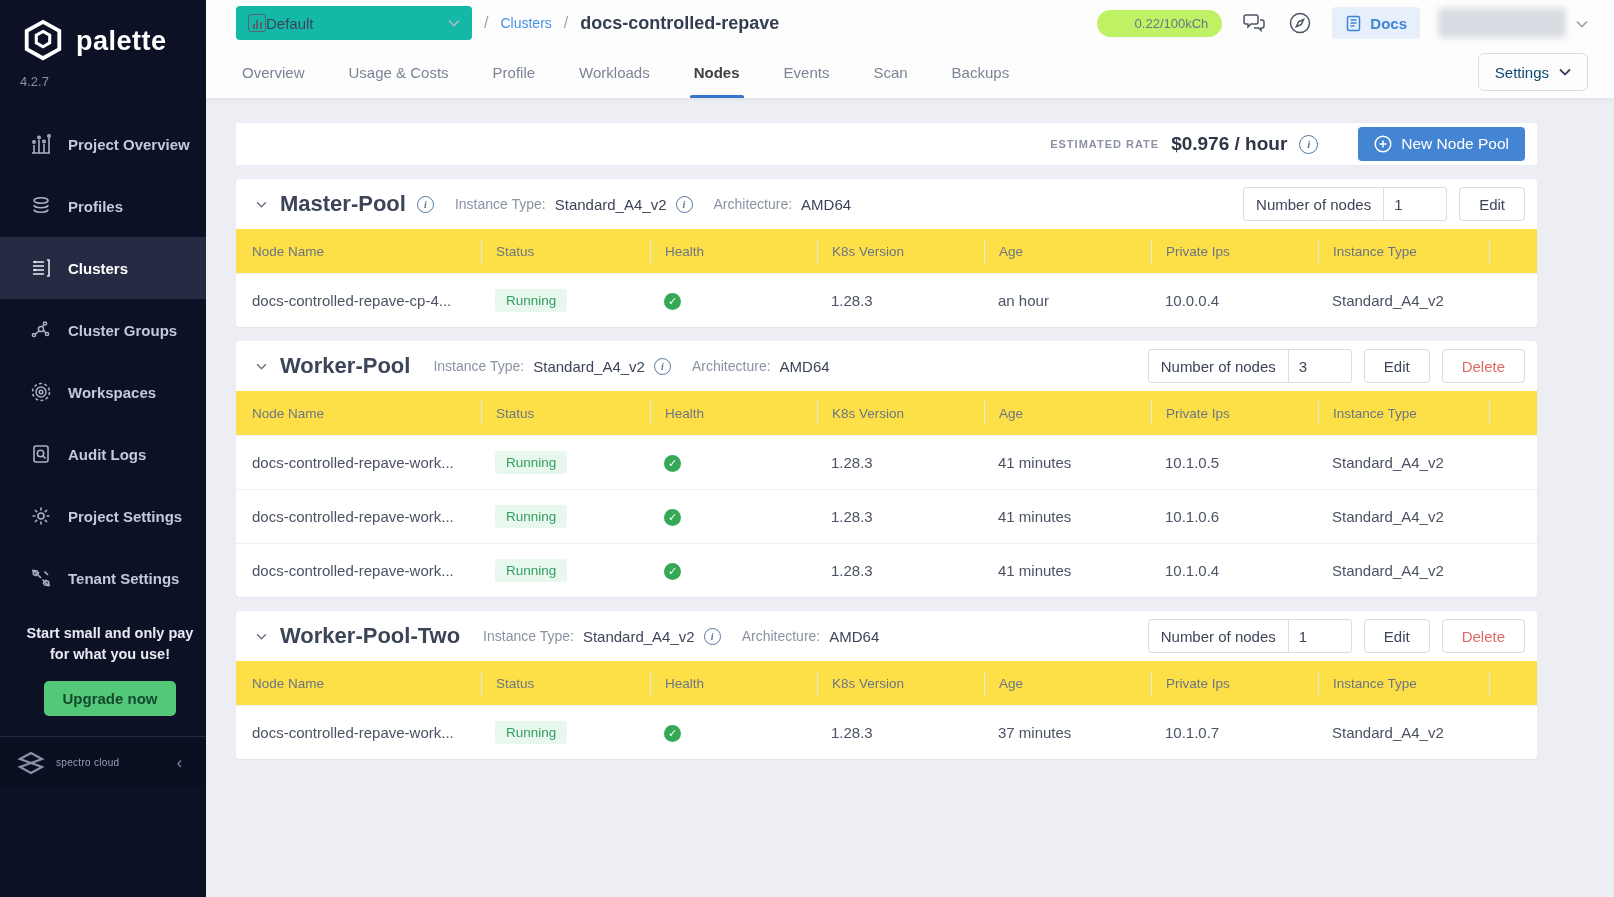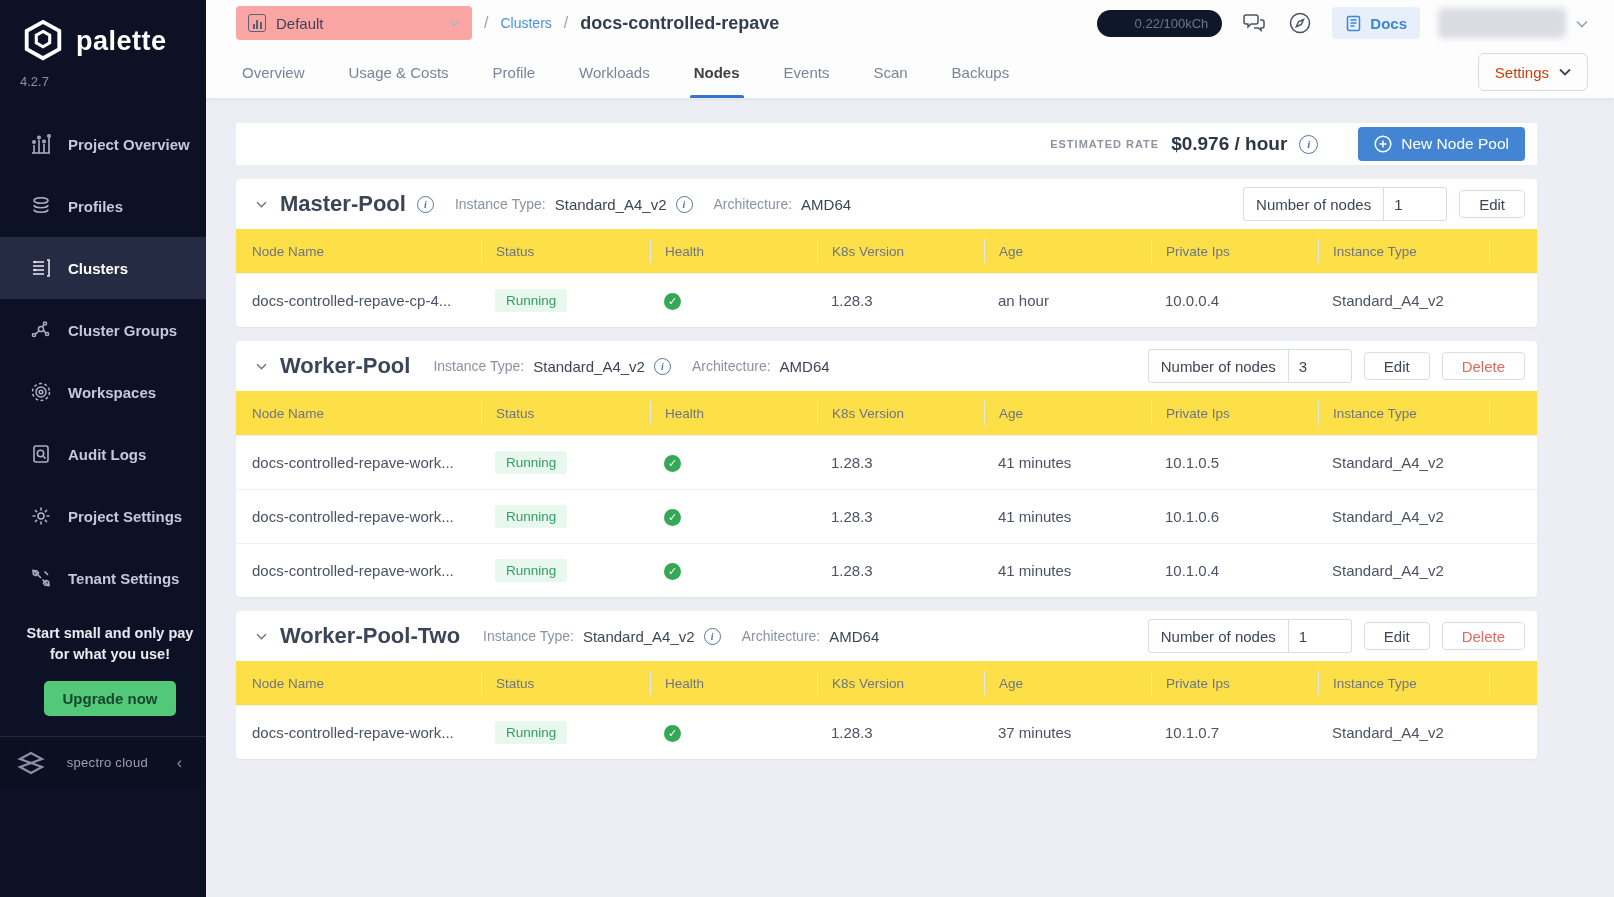--- a/index.html
+++ b/index.html
@@ -19,50 +19,50 @@
   .nav-item { display:flex; align-items:center; gap:16px; height:62px; padding-left:30px; font-size:15px; font-weight:600; color:#c3c8da; cursor:pointer; }
   .nav-item svg { width:22px; height:22px; stroke:#aab0c5; flex-shrink:0; }
   .nav-item.active { background:#262b44; color:#ffffff; }
   .nav-item.active svg { stroke:#e8eaf2; }
   .nav-spacer { flex:1; }
   .promo { text-align:center; padding:14px 4px 20px 18px; }
   .promo-text { color:#e9ebf2; font-size:14.5px; font-weight:600; line-height:1.45; }
   .upgrade-btn { margin-top:16px; background:#53c878; color:#14482c; border:none; border-radius:5px; font-size:15px; font-weight:600; padding:9px 18px; cursor:pointer; font-family:inherit; }
   .side-footer { border-top:1px solid #232840; background:#0b0f22; height:52px; display:flex; align-items:center; padding:0 16px; gap:10px; }
   .spectro-logo { width:30px; height:26px; }
-  .spectro-name { font-size:13px; color:#9aa0b4; letter-spacing:.3px; flex:1;text-align:center; }
+  .spectro-name { font-size:10px; color:#9aa0b4; letter-spacing:.3px; flex:1; }
   .collapse-chevron { color:#8b90a6; font-size:16px; cursor:pointer; padding:4px 8px; }
 
   
   .main { flex:1; display:flex; flex-direction:column; min-width:0; }
 
   
   .topbar { background:#fdfdfe; height:46px; display:flex; align-items:center; padding:0 26px 0 30px; gap:12px; flex-shrink:0; }
-  .project-select { width:236px; height:34px; background:#fca5a5; border-radius:4px; display:flex; align-items:center; gap:10px; padding:0 12px; cursor:pointer; }
+  .project-select { width:236px; height:34px; background:#14b8a6; border-radius:4px; display:flex; align-items:center; gap:0; padding:0 12px; cursor:pointer; }
   .proj-icon { width:18px; height:18px; border:1.4px solid #5a6272; border-radius:3px; display:flex; align-items:flex-end; justify-content:center; gap:1.5px; padding:2.5px; }
   .proj-icon i { width:2px; background:#5a6272; display:block; }
   .project-select .label { font-size:15px; color:#3c4558; flex:1; }
   .crumb-sep { color:#9aa1b0; font-size:16px; }
   .crumb-link { color:#4a90e2; font-size:14px; cursor:pointer; }
   .crumb-current { color:#353e50; font-size:18px; font-weight:600; }
   .topbar-right { margin-left:auto; display:flex; align-items:center; gap:18px; }
-  .usage-pill { background:#0f172a; border-radius:15px; height:27px; min-width:125px; display:flex; align-items:center; justify-content:flex-end; padding:0 14px; font-size:13px; color:#6d7585; }
+  .usage-pill { background:#bef264; border-radius:15px; height:27px; min-width:125px; display:flex; align-items:center; justify-content:flex-end; padding:0 14px; font-size:13px; color:#6d7585; }
   .icon-btn { background:none; border:none; cursor:pointer; display:flex; padding:2px; }
   .icon-btn svg { width:24px; height:24px; stroke:#4b5365; }
   .docs-btn { background:#e6effa; border:none; border-radius:4px; height:32px; display:flex; align-items:center; gap:8px; padding:0 13px; font-size:15px; font-weight:600; color:#3d85d6; cursor:pointer; font-family:inherit; }
   .docs-btn svg { width:17px; height:17px; stroke:#3d85d6; }
   .user-blur { width:128px; height:30px; border-radius:5px; background:#d9dce2; filter:blur(3px); }
   .user-chevron svg { width:12px; height:8px; stroke:#9aa1b0; }
 
   
   .tabsbar { background:#fdfdfe; height:53px; display:flex; align-items:center; padding:0 26px 0 36px; gap:44px; border-bottom:1px solid #e4e7ec; box-shadow:0 1px 3px rgba(40,50,70,.06); flex-shrink:0; position:relative; z-index:2; }
   .tab { font-size:15px; color:#7b8494; cursor:pointer; position:relative; height:100%; display:flex; align-items:center; }
   .tab.active { color:#404040; font-weight:bold; }
   .tab.active::after { content:""; position:absolute; left:-4px; right:-4px; bottom:0; height:3px; border-radius:2px 2px 0 0; background:#3575cf; }
-  .settings-btn { margin-left:auto; background:#fdfdfe; border:1px solid #d8dbe2; border-radius:6px; height:38px; padding:0 16px; display:flex; align-items:center; gap:10px; font-size:15px; color:#c2410c; cursor:pointer; font-family:inherit; }
+  .settings-btn { margin-left:auto; background:#fdfdfe; border:1px solid #d8dbe2; border-radius:6px; height:38px; padding:0 16px; display:flex; align-items:center; gap:10px; font-size:15px; color:#0c4a6e; cursor:pointer; font-family:inherit; }
   .settings-btn svg { width:12px; height:8px; stroke:#3c4558; }
 
   
   .content { flex:1; overflow:hidden; padding:24px 0 0 30px; position:relative; }
   .rate-bar { width:1301px; height:42px; background:#ffffff; display:flex; align-items:center; justify-content:flex-end; gap:12px; padding:0 12px 0 20px; margin-bottom:14px; }
   .rate-label { font-size:11px; letter-spacing:1px; color:#8b93a2; font-weight:600; }
   .rate-value { font-size:19px; font-weight:bold; color:#2f3747; }
   .info-icon { width:19px; height:19px; border:1.5px solid #53779e; color:#53779e; border-radius:50%; font-size:11px; font-style:italic; font-weight:bold; display:inline-flex; align-items:center; justify-content:center; flex-shrink:0; font-family:"Liberation Serif", serif; }
   .new-pool-btn { margin-left:28px; background:#4485d3; border:none; border-radius:4px; color:#ffffff; height:34px; display:flex; align-items:center; gap:9px; padding:0 16px; font-size:15.5px; cursor:pointer; font-family:inherit; }
   .new-pool-btn svg { width:18px; height:18px; stroke:#ffffff; }
@@ -72,21 +72,21 @@
   .pool-head { height:50px; display:flex; align-items:center; padding:0 12px 0 16px; gap:9px; }
   .chev { display:flex; cursor:pointer; padding:4px; }
   .chev svg { width:11px; height:7px; stroke:#6d7585; }
   .pool-title { font-size:22px; font-weight:bold; color:#3c4558; margin-right:2px; }
   .meta-label { font-size:14px; color:#8a92a3; margin-left:12px; }
   .meta-value { font-size:15px; color:#3c4558; }
   .pool-head-right { margin-left:auto; display:flex; align-items:center; gap:12px; }
   .nodes-box { display:flex; align-items:stretch; border:1px solid #d9dce3; border-radius:3px; height:34px; }
   .nodes-label { display:flex; align-items:center; padding:0 12px; font-size:15px; color:#3c4558; border-right:1px solid #d9dce3; }
   .nodes-value { width:62px; display:flex; align-items:center; padding:0 10px; font-size:15px; color:#3c4558; cursor:text; }
-  .pool-btn { background:#ffffff; border:1px solid #d9dce3; border-radius:4px; height:28px; padding:0 19px; font-size:15px; color:#3c4558; cursor:pointer; font-family:inherit; }
+  .pool-btn { background:#ffffff; border:1px solid #d9dce3; border-radius:4px; height:34px; padding:0 19px; font-size:15px; color:#3c4558; cursor:pointer; font-family:inherit; }
   .pool-btn.danger { color:#dd6a62; }
 
   .grid-row { display:grid; grid-template-columns:245px 169px 167px 167px 167px 167px 1fr 48px; align-items:center; }
   .thead { background:#fde047; height:44px; }
   .th { font-size:13.5px; color:#6d7585; padding-left:14px; height:24px; display:flex; align-items:center; }
   .th:first-child { padding-left:16px; }
   .th + .th { border-left:1px solid #e3e6ec; }
   .trow { height:54px; border-top:1px solid #eef0f3; }
   .td { font-size:15px; color:#4a5264; padding-left:14px; white-space:nowrap; overflow:hidden; }
   .td:first-child { padding-left:16px; }

